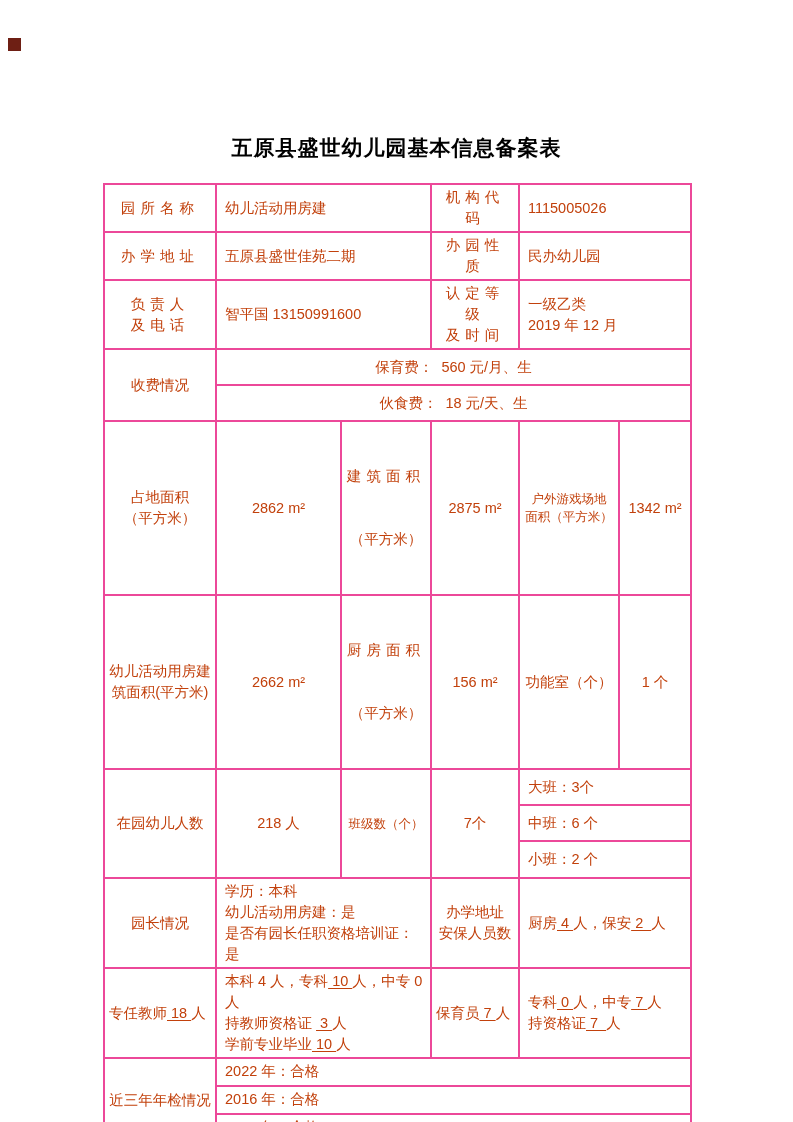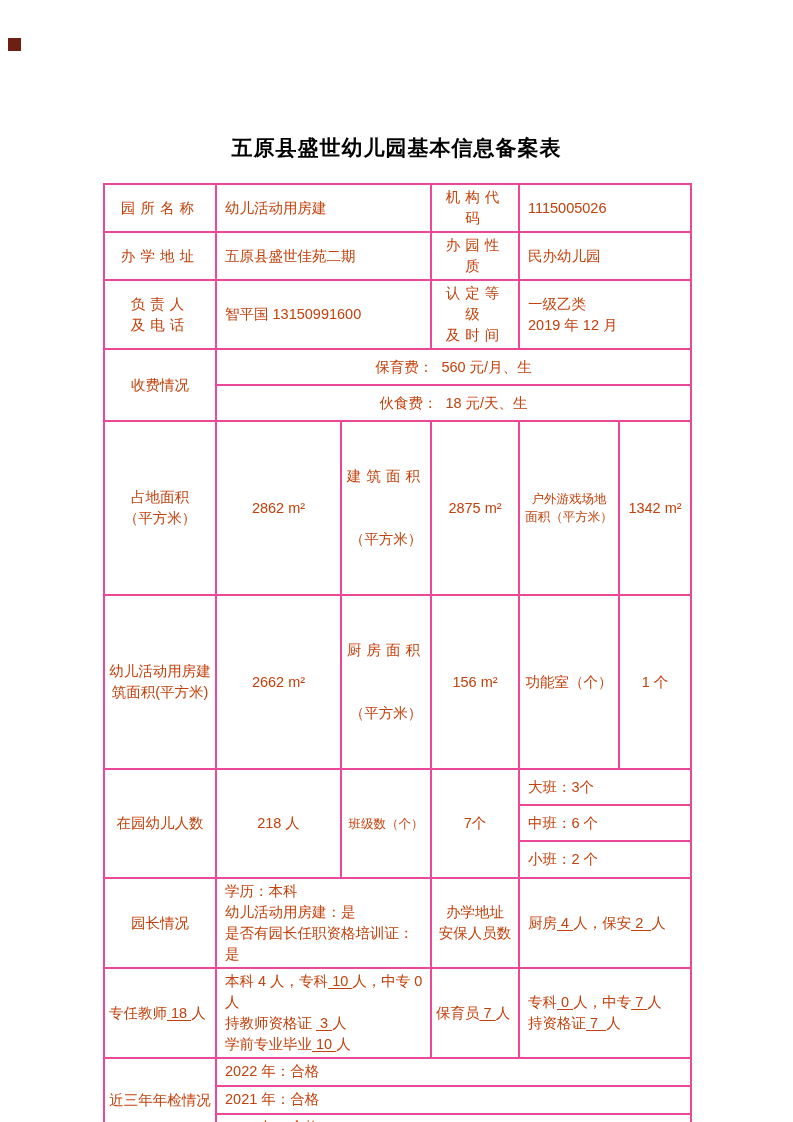--- a/index.html
+++ b/index.html
@@ -138,21 +138,21 @@
     <td class="left" style="padding-left:4px">保育员<u> 7 </u>人</td>
     <td class="left" colspan="2">专科<u> 0 </u>人，中专<u> 7 </u>人
 持资格证<u> 7  </u>人</td>
   </tr>
 
   <tr style="height:27px">
     <td class="ctr" rowspan="3" style="padding:2px 1px">近三年年检情况</td>
     <td class="left" colspan="5">2022 年：合格</td>
   </tr>
   <tr style="height:28px">
-    <td class="left" colspan="5">2021 年：合格</td>
+    <td class="left" colspan="5">2016 年：合格</td>
   </tr>
   <tr style="height:29px">
     <td class="left" colspan="5">2020 年：合格</td>
   </tr>
 
   <tr style="height:86px">
     <td class="left" style="padding-left:4px">近三年获得教育
 局荣誉称号</td>
     <td class="left" colspan="5">无</td>
   </tr>

